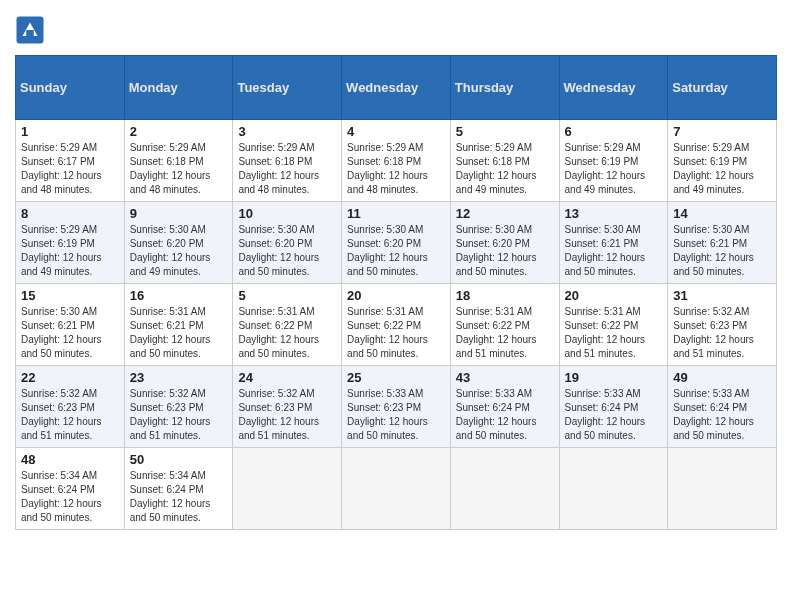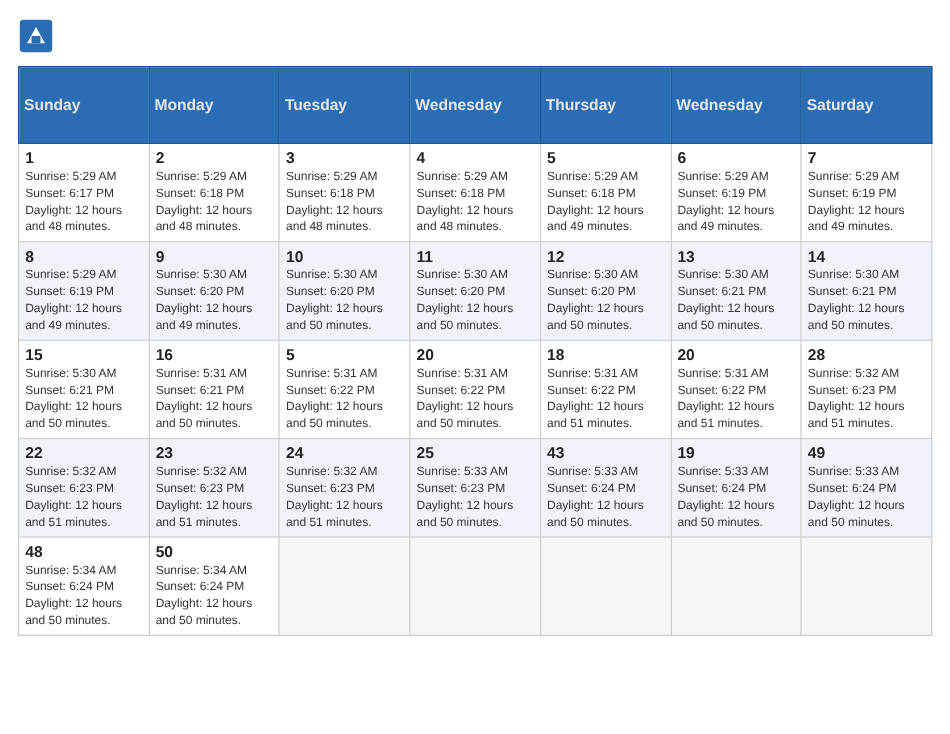--- a/index.html
+++ b/index.html
@@ -200,21 +200,21 @@
         </td>
         <td>
           <span class="day-num">18</span>
           <div class="day-info">Sunrise: 5:31 AM<br>Sunset: 6:22 PM<br>Daylight: 12 hours and 51 minutes.</div>
         </td>
         <td>
           <span class="day-num">20</span>
           <div class="day-info">Sunrise: 5:31 AM<br>Sunset: 6:22 PM<br>Daylight: 12 hours and 51 minutes.</div>
         </td>
         <td>
-          <span class="day-num">28</span>
+          <span class="day-num">31</span>
           <div class="day-info">Sunrise: 5:32 AM<br>Sunset: 6:23 PM<br>Daylight: 12 hours and 51 minutes.</div>
         </td>
       </tr>
       <tr class="row-alt">
         <td>
           <span class="day-num">22</span>
           <div class="day-info">Sunrise: 5:32 AM<br>Sunset: 6:23 PM<br>Daylight: 12 hours and 51 minutes.</div>
         </td>
         <td>
           <span class="day-num">23</span>

